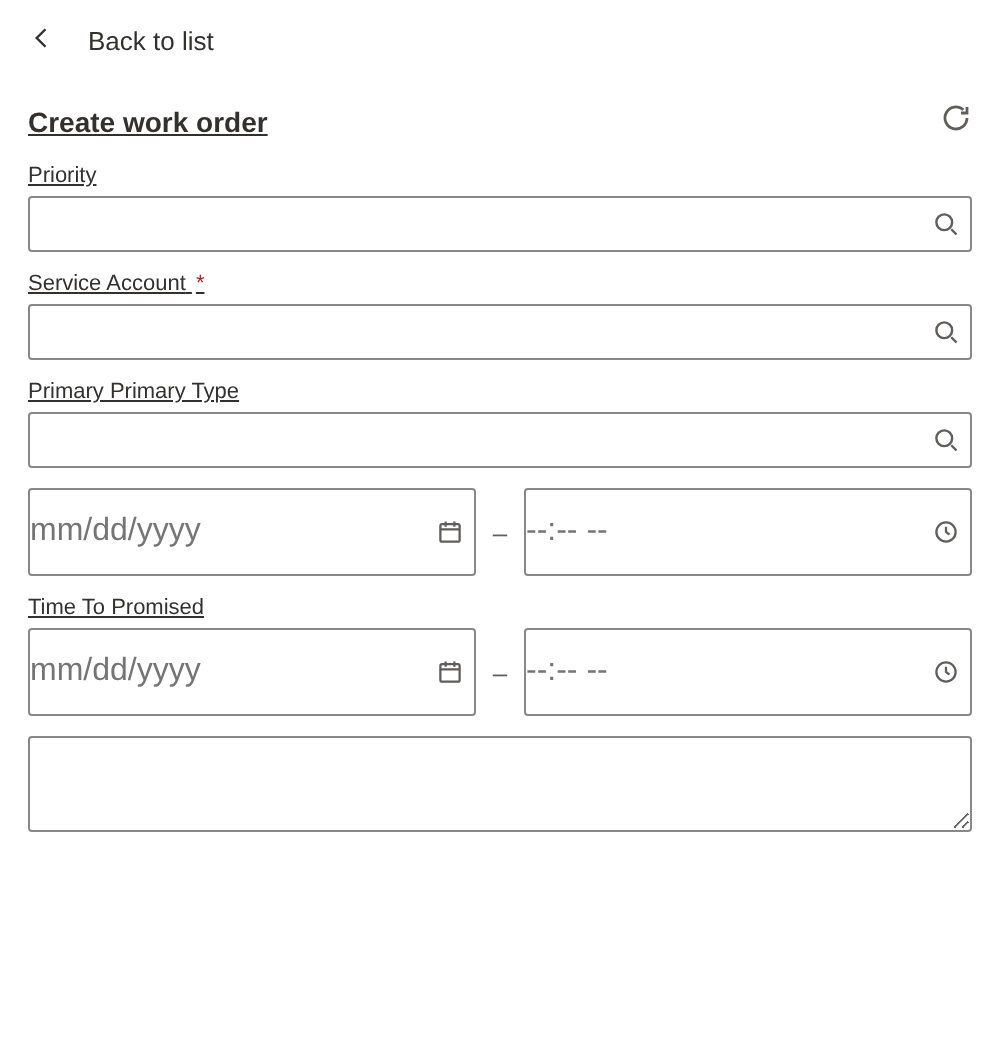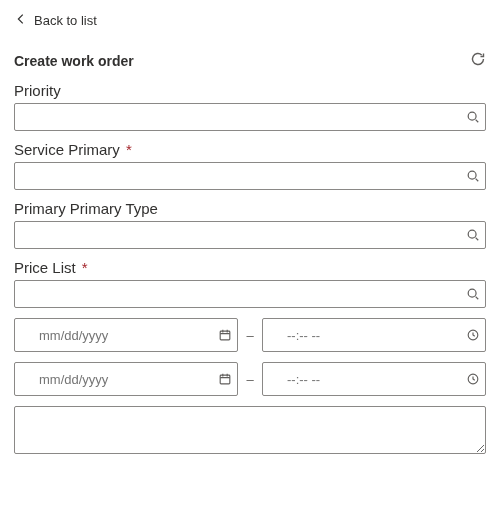--- a/index.html
+++ b/index.html
@@ -7,40 +7,41 @@
     margin: 0; padding: 0;
     font-family: "Segoe UI", -apple-system, Arial, sans-serif;
     font-size: 13px;
     color: #323130;
     background: #fff;
     width: 500px;
   }
   .page { padding: 10px 14px 14px 14px; }
   .back-link {
     display: inline-flex; align-items: center;
-    gap: 6px;
+    gap: 16px;
     color: #323130;
     font-size: 13px;
     cursor: pointer;
     padding: 2px 0;
   }
   .back-link svg { width: 14px; height: 14px; }
   .header-row {
     display: flex; align-items: center; justify-content: space-between;
     margin-top: 20px; margin-bottom: 12px;
   }
-  .page-title { font-weight: 600; font-size: 14px; }
+  .page-title { font-weight: 600; font-size: 14px; text-decoration: underline; }
   .refresh-btn { cursor: pointer; color: #605e5c; display:flex; }
   .refresh-btn svg { width: 16px; height: 16px; }
   .field { margin-bottom: 10px; }
   .field-label {
-    font-size: 15px;
+    font-size: 11px;
     color: #323130;
     margin-bottom: 4px;
     display: block;
+    text-decoration: underline;
   }
   .req { color: #a4262c; margin-left: 2px; }
   .lookup {
     position: relative;
   }
   .lookup input {
     width: 100%;
     height: 28px;
     border: 1px solid #8a8886;
     border-radius: 2px;
@@ -57,25 +58,25 @@
   }
   .lookup .lookup-icon svg, .dt .dt-icon svg { width: 14px; height: 14px; }
   .dt-row {
     display: flex; align-items: center; gap: 8px;
   }
   .dt {
     position: relative; flex: 1;
   }
   .dt input {
     width: 100%;
-    height: 34px;
+    height: 44px;
     border: 1px solid #8a8886;
     border-radius: 2px;
-    padding: 2px 30px 2px 24px;
-    font-size: 13px;
+    padding: 2px 30px 2px 0;
+    font-size: 16px;
     background: #fff;
     color: #555;
   }
   .dash { color: #605e5c; font-size: 13px; width:8px; text-align:center; }
   textarea {
     width: 100%;
     height: 48px;
     border: 1px solid #8a8886;
     border-radius: 2px;
     padding: 6px 8px;
@@ -122,21 +123,21 @@
             <circle cx="7" cy="7" r="4.5"></circle>
             <path d="m11 11 3 3"></path>
           </svg>
       </span>
     </div>
   </div>
 
   
   <div class="field">
     <label class="field-label">
-      <span>Service Primary</span>
+      <span>Service Account</span>
       <span class="req">*</span>
     </label>
     <div class="lookup">
       <input type="text" value="" style="">
       <span class="lookup-icon">
         <svg viewBox="0 0 16 16" fill="none" stroke="currentColor" stroke-width="1.4">
             <circle cx="7" cy="7" r="4.5"></circle>
             <path d="m11 11 3 3"></path>
           </svg>
       </span>
@@ -155,35 +156,20 @@
       <span class="lookup-icon">
         <svg viewBox="0 0 16 16" fill="none" stroke="currentColor" stroke-width="1.4">
             <circle cx="7" cy="7" r="4.5"></circle>
             <path d="m11 11 3 3"></path>
           </svg>
       </span>
     </div>
   </div>
 
   
-  <div class="field">
-    <label class="field-label">
-      <span>Price List</span>
-      <span class="req">*</span>
-    </label>
-    <div class="lookup">
-      <input type="text" value="" style="">
-      <span class="lookup-icon">
-        <svg viewBox="0 0 16 16" fill="none" stroke="currentColor" stroke-width="1.4">
-            <circle cx="7" cy="7" r="4.5"></circle>
-            <path d="m11 11 3 3"></path>
-          </svg>
-      </span>
-    </div>
-  </div>
 
   
   <div class="field">
     <div class="dt-row">
       <div class="dt">
         <input type="text" placeholder="mm/dd/yyyy" style="">
         <span class="dt-icon">
           <svg viewBox="0 0 16 16" fill="none" stroke="currentColor" stroke-width="1.3">
               <rect x="2.5" y="3.5" width="11" height="10" rx="1"></rect>
               <path d="M2.5 6.5h11M5.5 2v3M10.5 2v3"></path>
@@ -198,20 +184,23 @@
               <circle cx="8" cy="8" r="5.5"></circle>
               <path d="M8 5v3l2 1.5"></path>
             </svg>
         </span>
       </div>
     </div>
   </div>
 
   
   <div class="field">
+    <label class="field-label">
+      <span>Time To Promised</span>
+    </label>
     <div class="dt-row">
       <div class="dt">
         <input type="text" placeholder="mm/dd/yyyy" style="">
         <span class="dt-icon">
           <svg viewBox="0 0 16 16" fill="none" stroke="currentColor" stroke-width="1.3">
               <rect x="2.5" y="3.5" width="11" height="10" rx="1"></rect>
               <path d="M2.5 6.5h11M5.5 2v3M10.5 2v3"></path>
             </svg>
         </span>
       </div>

